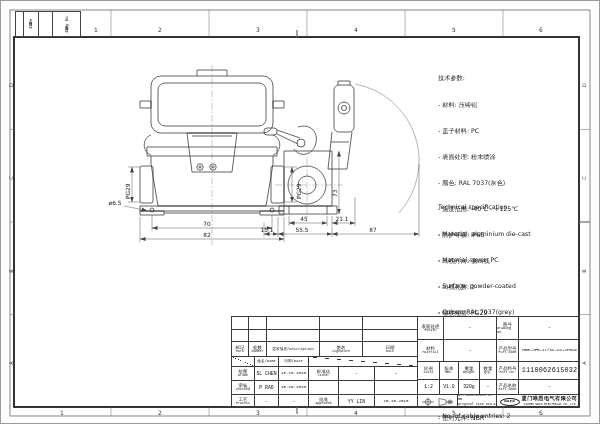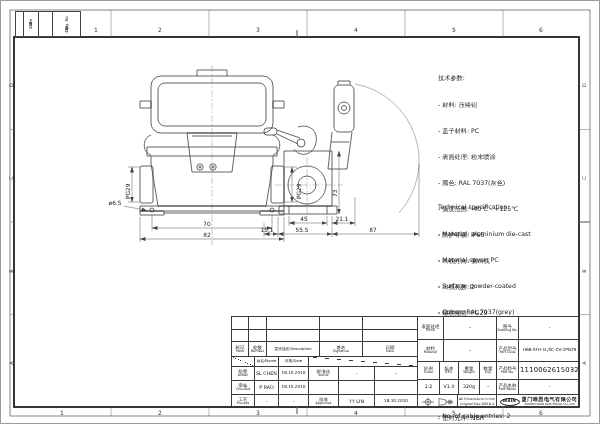--- a/index.html
+++ b/index.html
@@ -27,21 +27,21 @@
 
   .spec { position:absolute; color:#1a1a1a; font-size:6.2px; line-height:8.7px;
           white-space:pre; letter-spacing:0; }
   #spec-cn { left:437px; top:56px; }
   #spec-en { left:437px; top:185px; }
 
   .tb { position:absolute; left:230px; top:315px; width:348px; height:91px;
         border:1px solid #3a3a3a; font-size:4.5px; color:#111; background:#fff; }
   .c  { position:absolute; border-left:1px solid #3a3a3a; border-top:1px solid #3a3a3a;
         display:flex; flex-direction:column; align-items:center; justify-content:center;
-        text-align:right; line-height:1.15; overflow:hidden; }
+        text-align:left; line-height:1.15; overflow:hidden;font-family:Liberation Mono, monospace; }
   .c.row { flex-direction:row; }
   .en { font-size:3.3px; }
   .sm { font-size:3.7px; }
   .v  { font-size:4.8px; }
   .v2 { font-size:4.2px; }
   .pn { font-size:6.8px; letter-spacing:.2px; }
   .pc { font-size:4.3px; letter-spacing:-.1px; }
   .diag { background:linear-gradient(to top right, transparent 49%, #3a3a3a 49%, #3a3a3a 51%, transparent 51%); }
   .vl { position:absolute; border-left:1px solid #3a3a3a; width:0; }
   .hl { position:absolute; border-top:1px solid #3a3a3a; height:0; }

